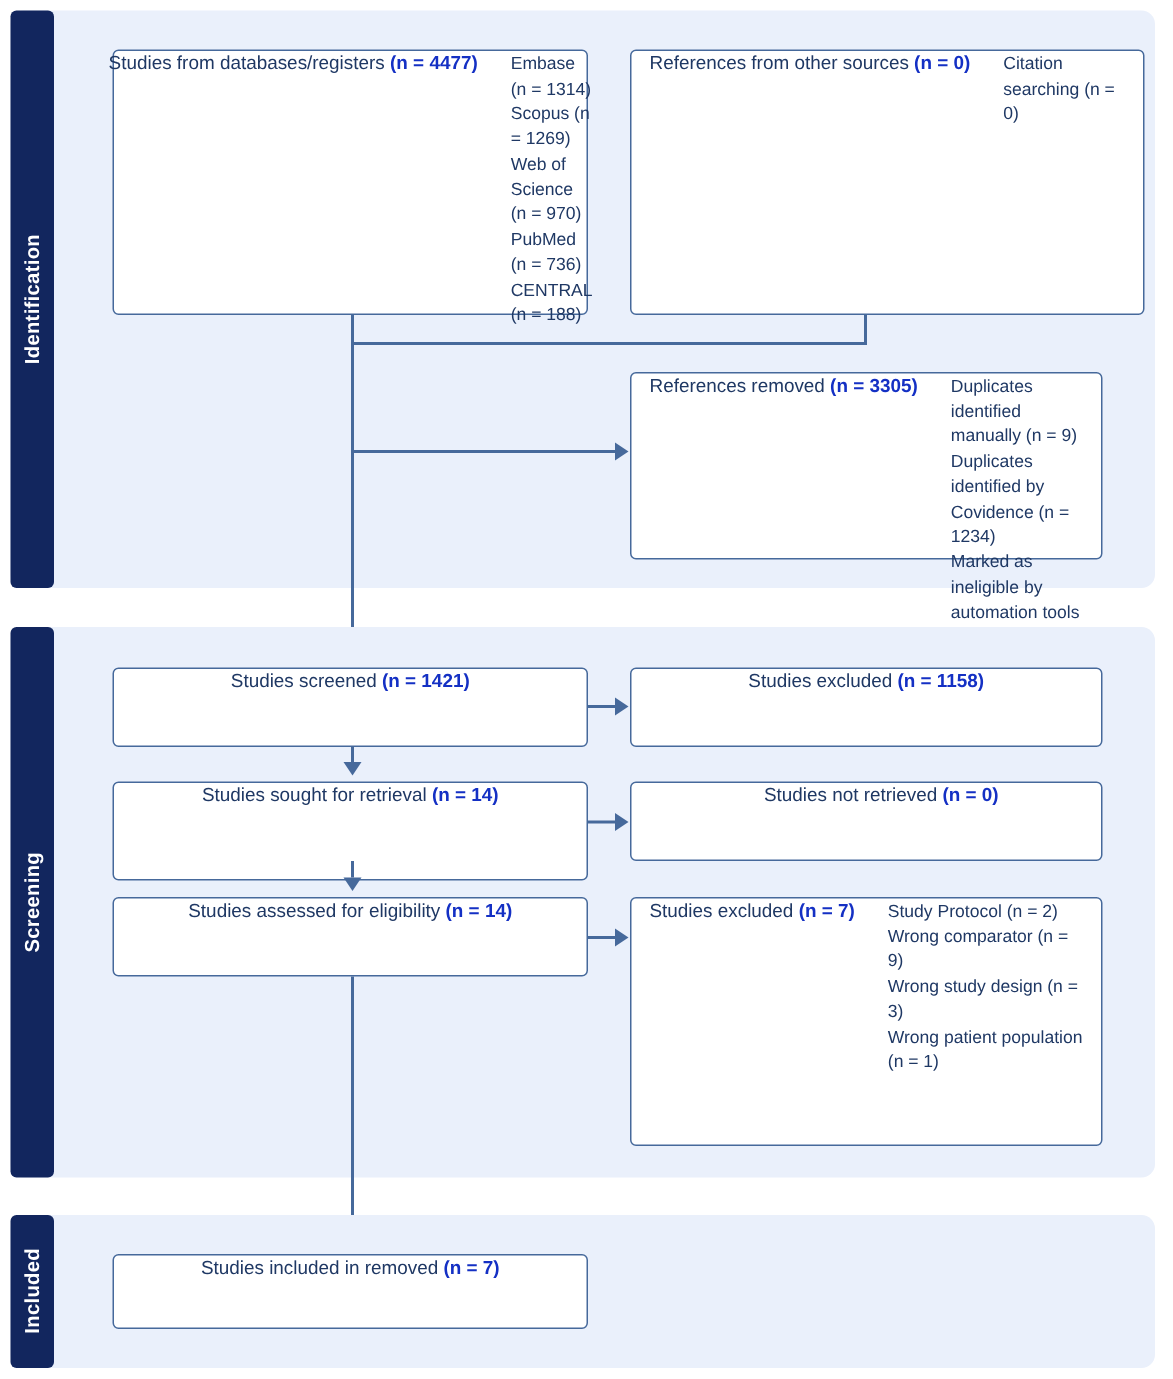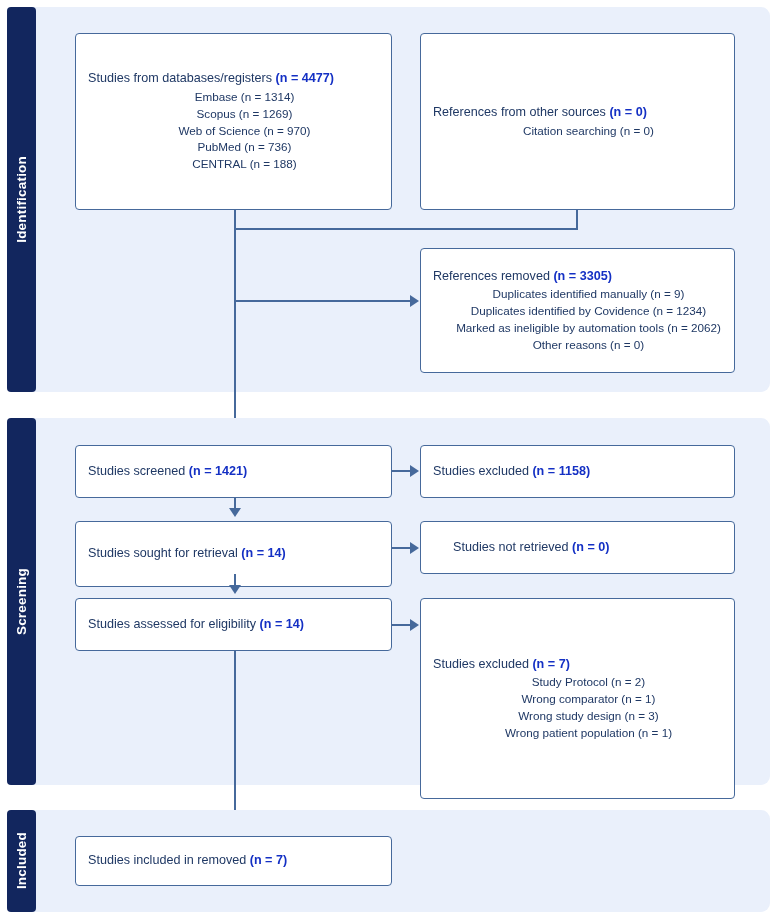--- a/index.html
+++ b/index.html
@@ -44,21 +44,21 @@
   }
 
   
   .box {
     position: absolute;
     background: #ffffff;
     border: 1.6px solid #46699b;
     border-radius: 4px;
     box-sizing: border-box;
     display: flex;
-    flex-direction: column;
+    flex-direction: row;
     justify-content: center;
     padding: 0 12px;
   }
   .box-head {
     font-size: 12.6px;
     color: #1f3864;
     line-height: 1.42;
     white-space: nowrap;
   }
   .box-head .nval {
@@ -68,21 +68,20 @@
   .sublist {
     margin: 1px 0 0 0;
     padding: 0;
     list-style: none;
   }
   .sublist li {
     font-size: 11.7px;
     color: #1f3864;
     line-height: 1.43;
     padding-left: 22px;
-    text-align: center;
   }
 
   
   .conn {
     position: absolute;
     background: #46699b;
   }
   .vline { width: 2px; }
   .hline { height: 2px; }
   .arrow-down {
@@ -116,21 +115,21 @@
     </div>
     <ul class="sublist">
       <li>Embase (n = 1314)</li>
       <li>Scopus (n = 1269)</li>
       <li>Web of Science (n = 970)</li>
       <li>PubMed (n = 736)</li>
       <li>CENTRAL (n = 188)</li>
     </ul>
   </div>
 
-  <div class="box" style="left:420px; top:33px; width:315px; height:177px;">
+  <div class="box" style="left:420px; top:33px; width:343px; height:177px;">
     <div class="box-head">
       <span>References from other sources </span><span class="nval">(n = 0)</span>
     </div>
     <ul class="sublist">
       <li>Citation searching (n = 0)</li>
     </ul>
   </div>
 
   <div class="box" style="left:420px; top:248px; width:315px; height:125px;">
     <div class="box-head">
@@ -186,27 +185,27 @@
       <span>Studies not retrieved </span><span class="nval">(n = 0)</span>
     </div>
   </div>
 
   <div class="box" style="left:75px; top:598px; width:317px; height:53px;">
     <div class="box-head">
       <span>Studies assessed for eligibility </span><span class="nval">(n = 14)</span>
     </div>
   </div>
 
-  <div class="box" style="left:420px; top:598px; width:315px; height:201px;">
+  <div class="box" style="left:420px; top:598px; width:315px; height:166px;">
     <div class="box-head">
       <span>Studies excluded </span><span class="nval">(n = 7)</span>
     </div>
     <ul class="sublist">
       <li>Study Protocol (n = 2)</li>
-      <li>Wrong comparator (n = 1)</li>
+      <li>Wrong comparator (n = 9)</li>
       <li>Wrong study design (n = 3)</li>
       <li>Wrong patient population (n = 1)</li>
     </ul>
   </div>
 
   <div class="conn hline" style="left:392px; top:470px; width:19px;"></div>
   <div class="arrow-right" style="left:410px; top:465px;"></div>
   <div class="conn vline" style="left:234px; top:498px; height:10px;"></div>
   <div class="arrow-down" style="left:229px; top:508px;"></div>
 

